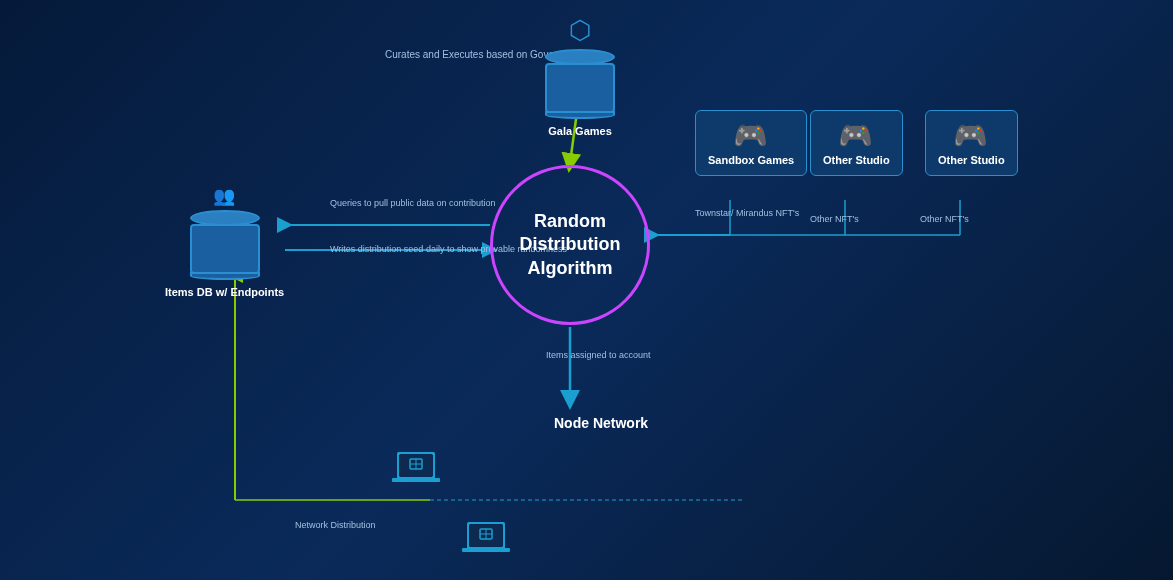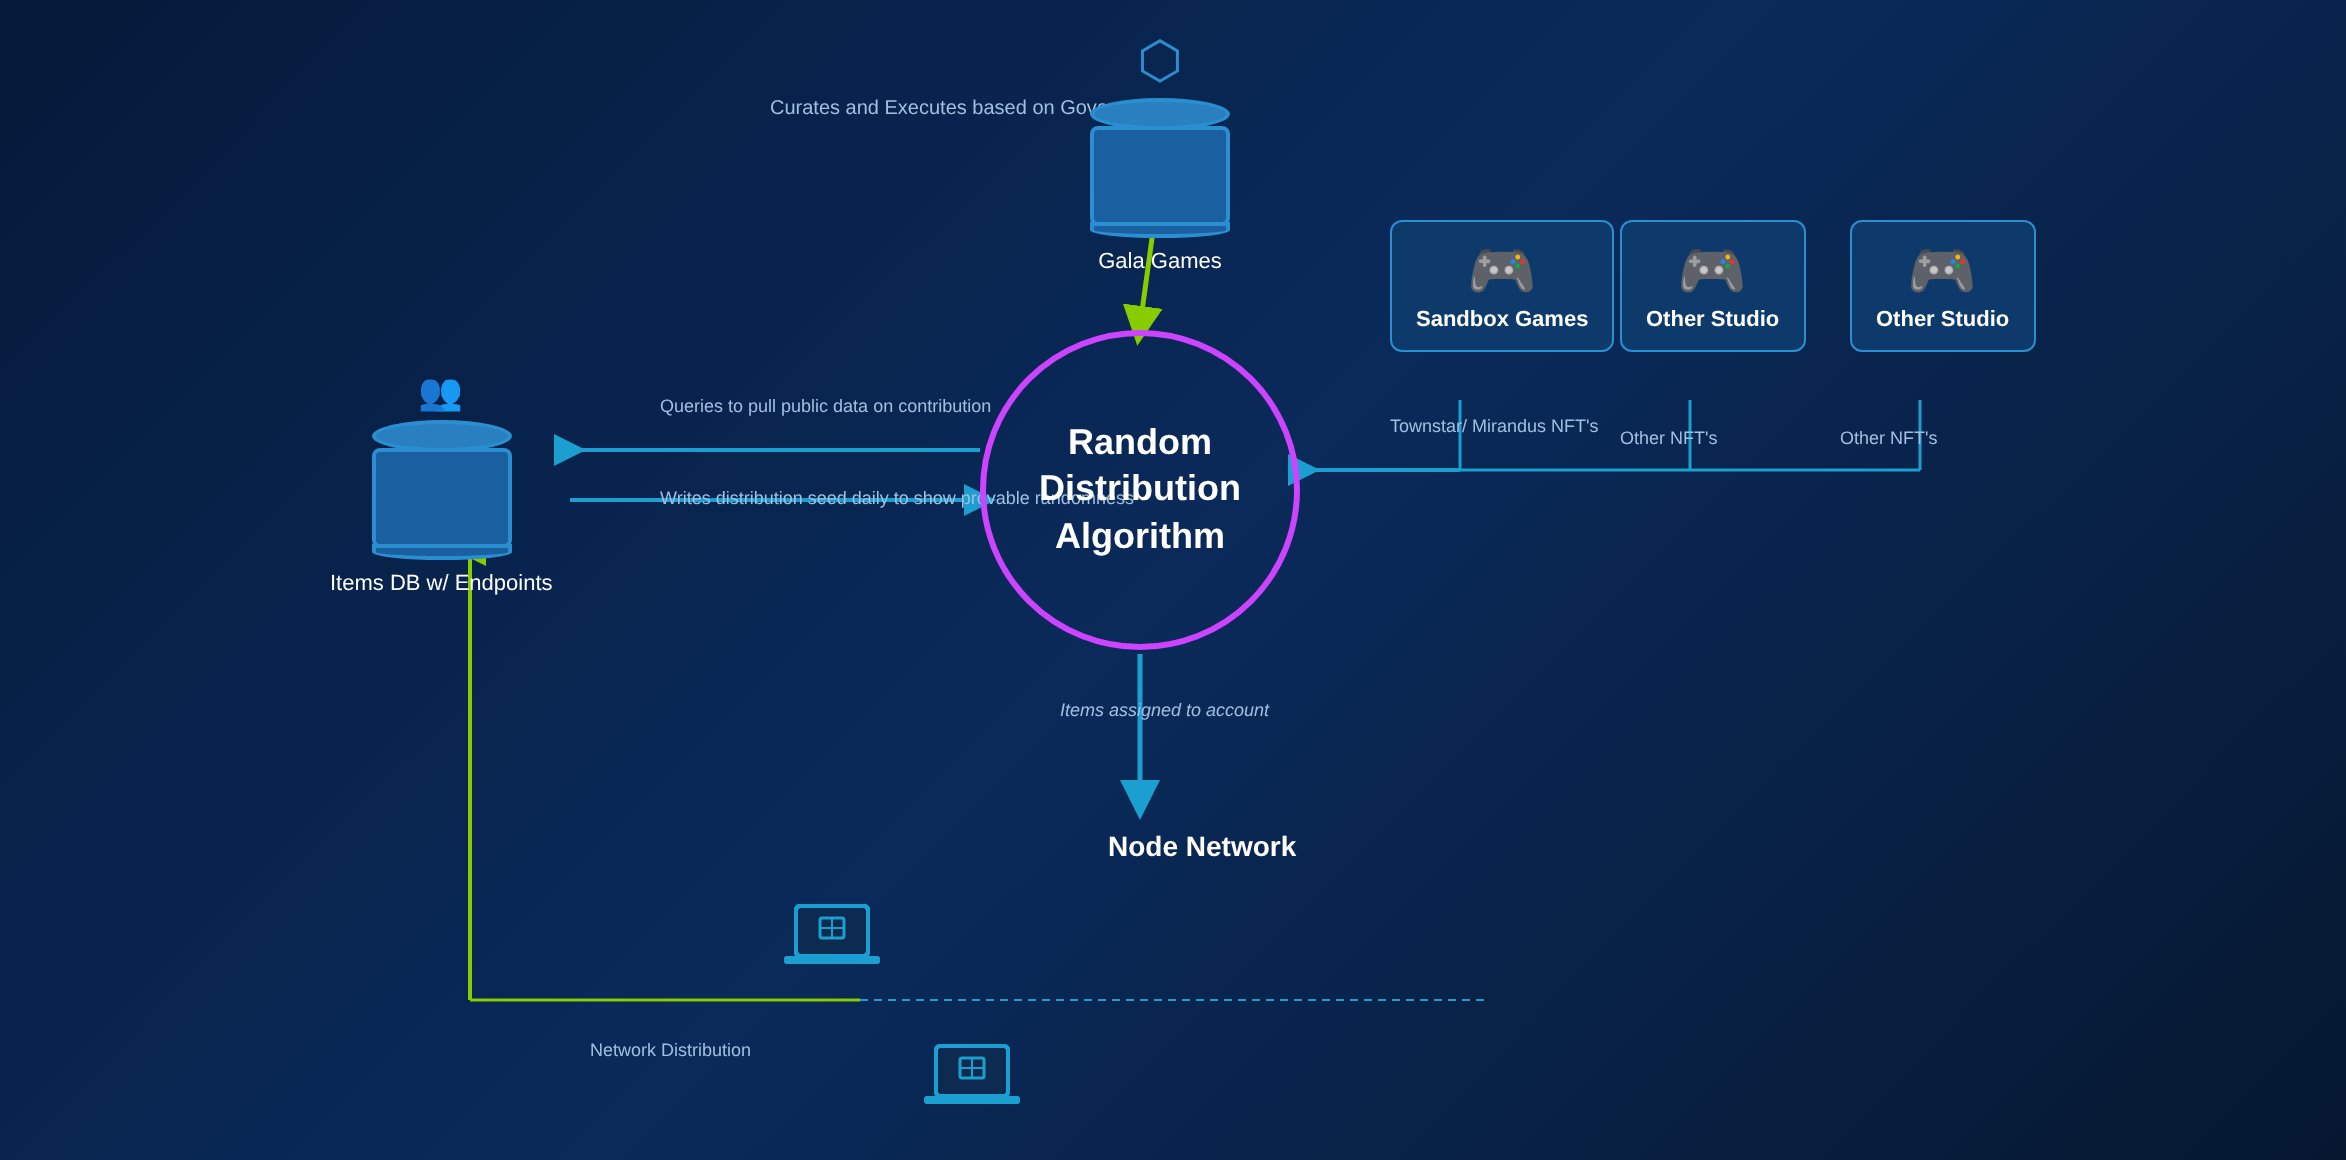--- a/index.html
+++ b/index.html
@@ -87,21 +87,21 @@
       background: #1a5fa0;
       border: 2px solid #2a8fd0;
       border-bottom-left-radius: 50%;
       border-bottom-right-radius: 50%;
       margin-top: -2px;
     }
 
     .node-label {
       color: white;
       font-size: 11px;
-      font-weight: normal;
+      font-weight: bold;
       margin-top: 5px;
       line-height: 1.3;
     }
 
     
     .gala-games-node {
       left: 545px;
       top: 15px;
     }
 
@@ -315,21 +315,21 @@
 Mirandus
 NFT's</div>
   <div class="nft-label" style="left: 810px; top: 214px;">Other NFT's</div>
   <div class="nft-label" style="left: 920px; top: 214px;">Other NFT's</div>
 
   <div class="flow-label" style="left: 330px; top: 198px;">Queries to pull public data on
 contribution</div>
   <div class="flow-label" style="left: 330px; top: 244px;">Writes distribution seed daily to
 show provable randomness</div>
 
-  <div class="flow-label" style="left: 530px; top: 350px; font-style: italic;">Items assigned to account</div>
+  <div class="flow-label" style="left: 546px; top: 350px;">Items assigned to account</div>
 
   <div class="section-label" style="left: 518px; top: 415px;">Node Network</div>
 
   <div class="flow-label" style="left: 295px; top: 520px;">Network Distribution</div>
 
   <div class="laptop-row" style="left: 390px; top: 448px;">
 
     <div class="laptop-node">
       <svg class="laptop-icon-svg" viewBox="0 0 52 40">
         <rect x="8" y="5" width="36" height="25" rx="2" fill="none" stroke="#1a9fd0" stroke-width="2"></rect>

